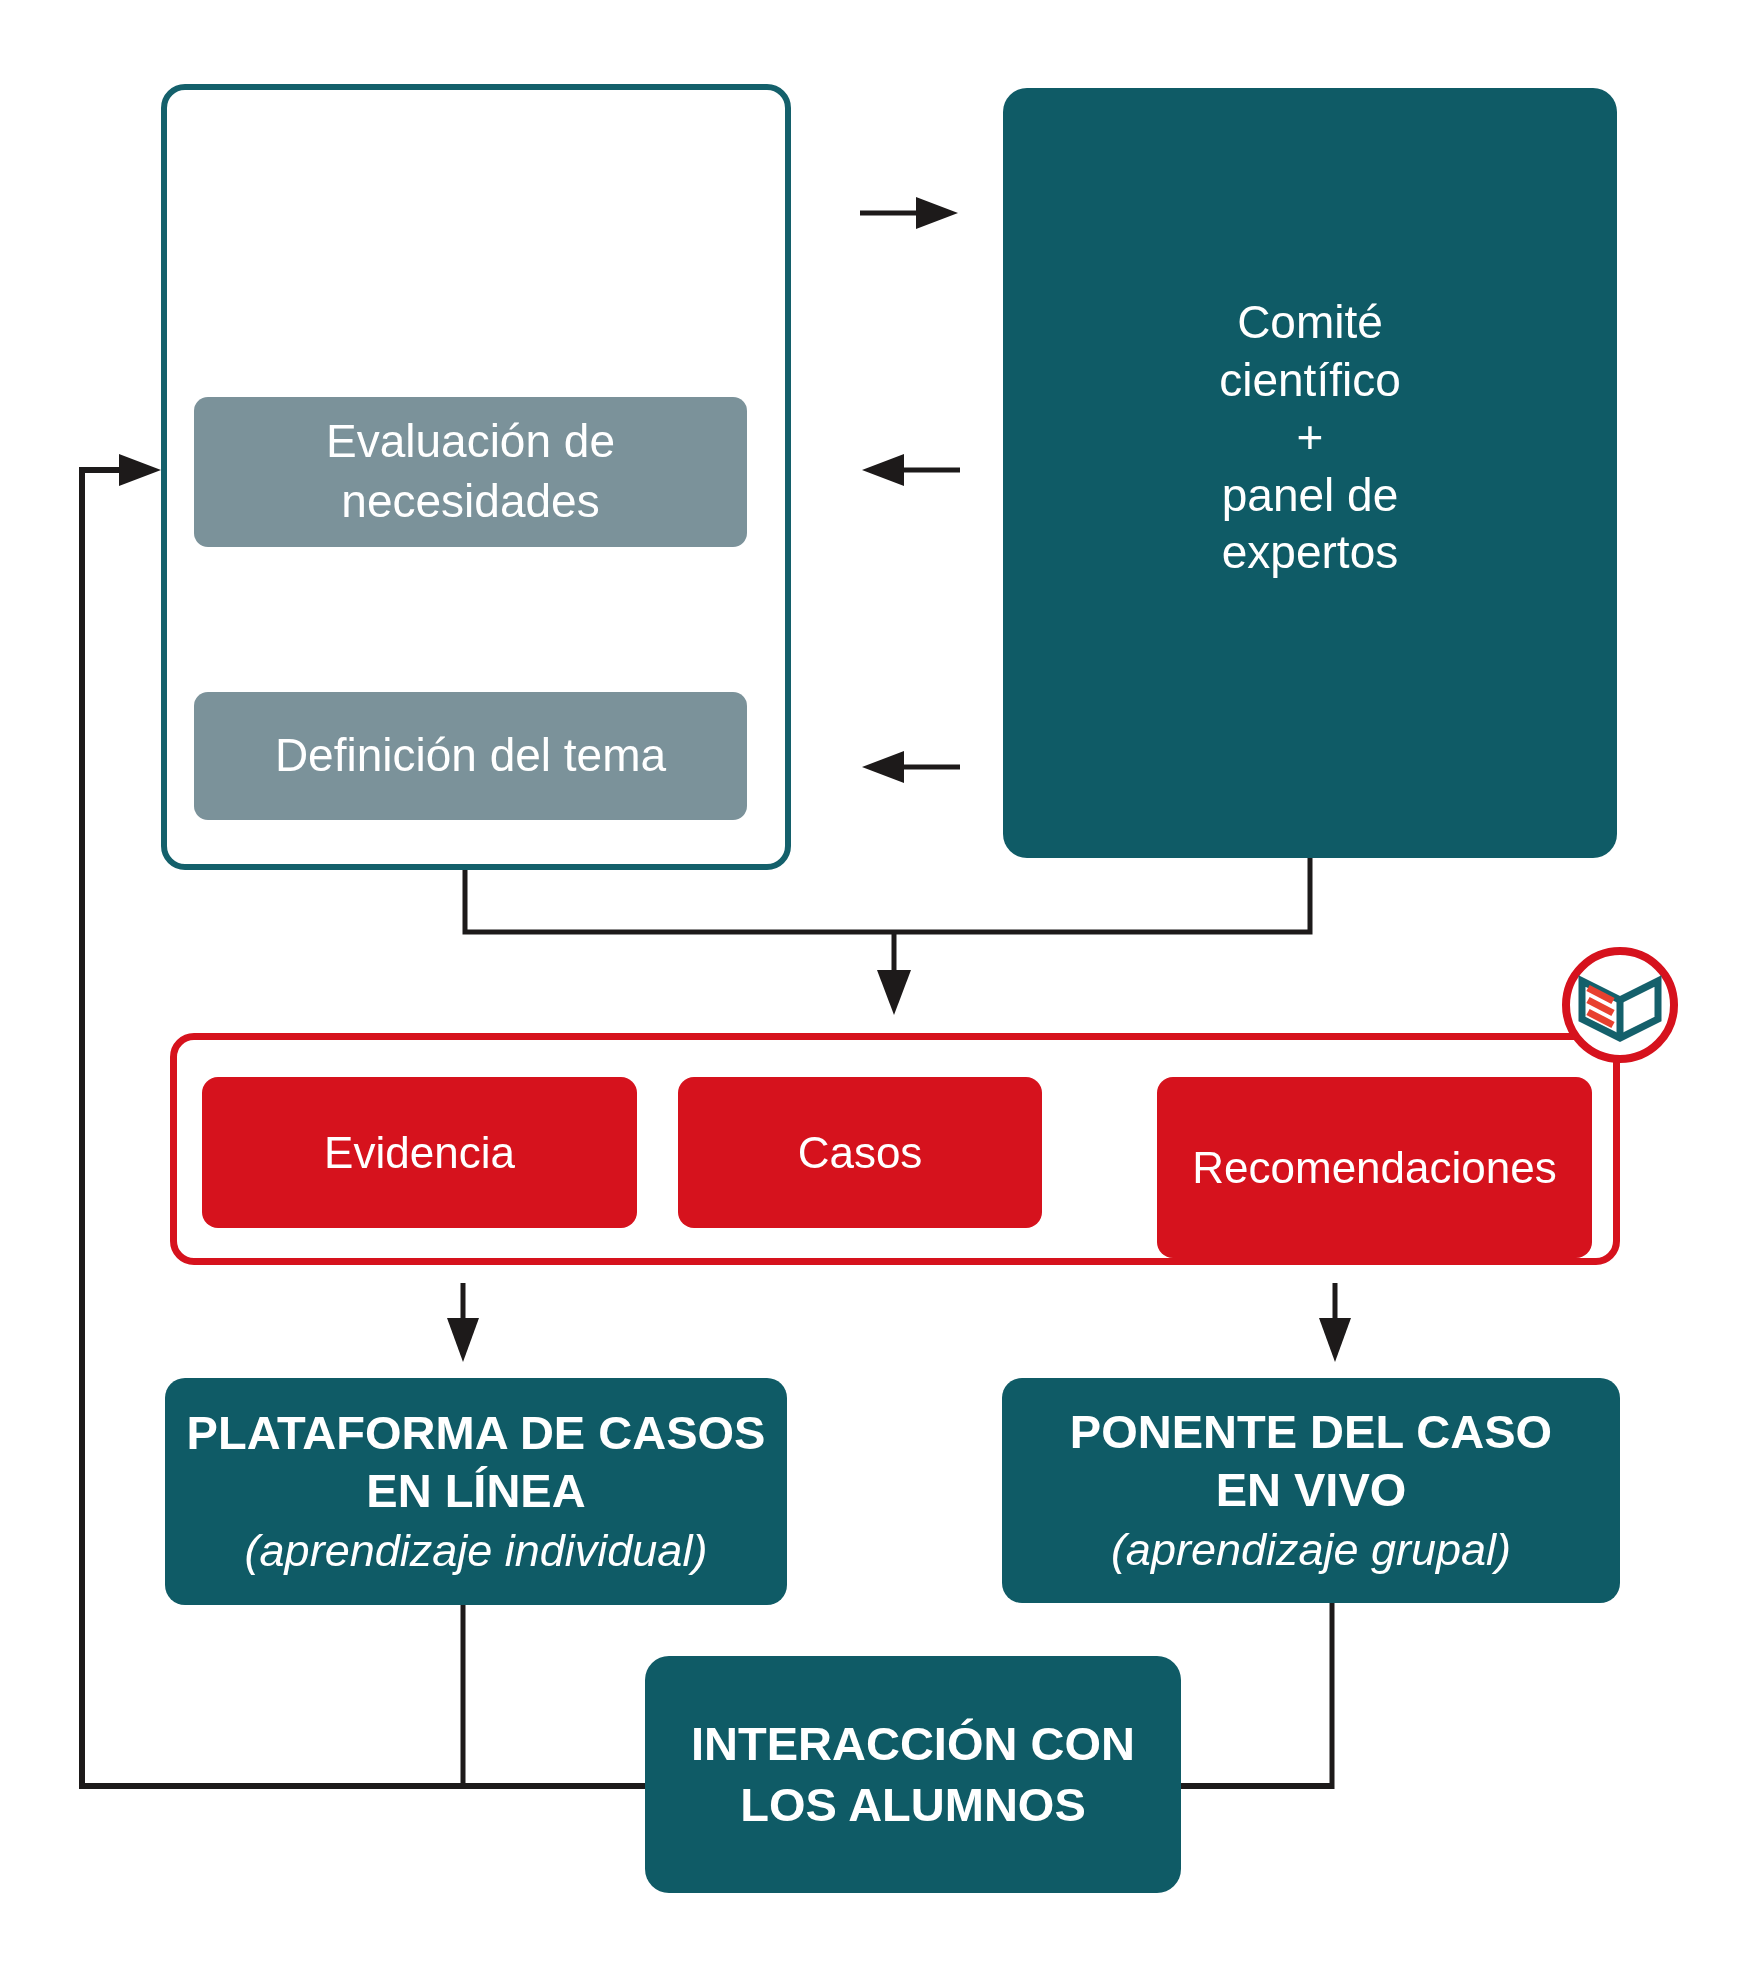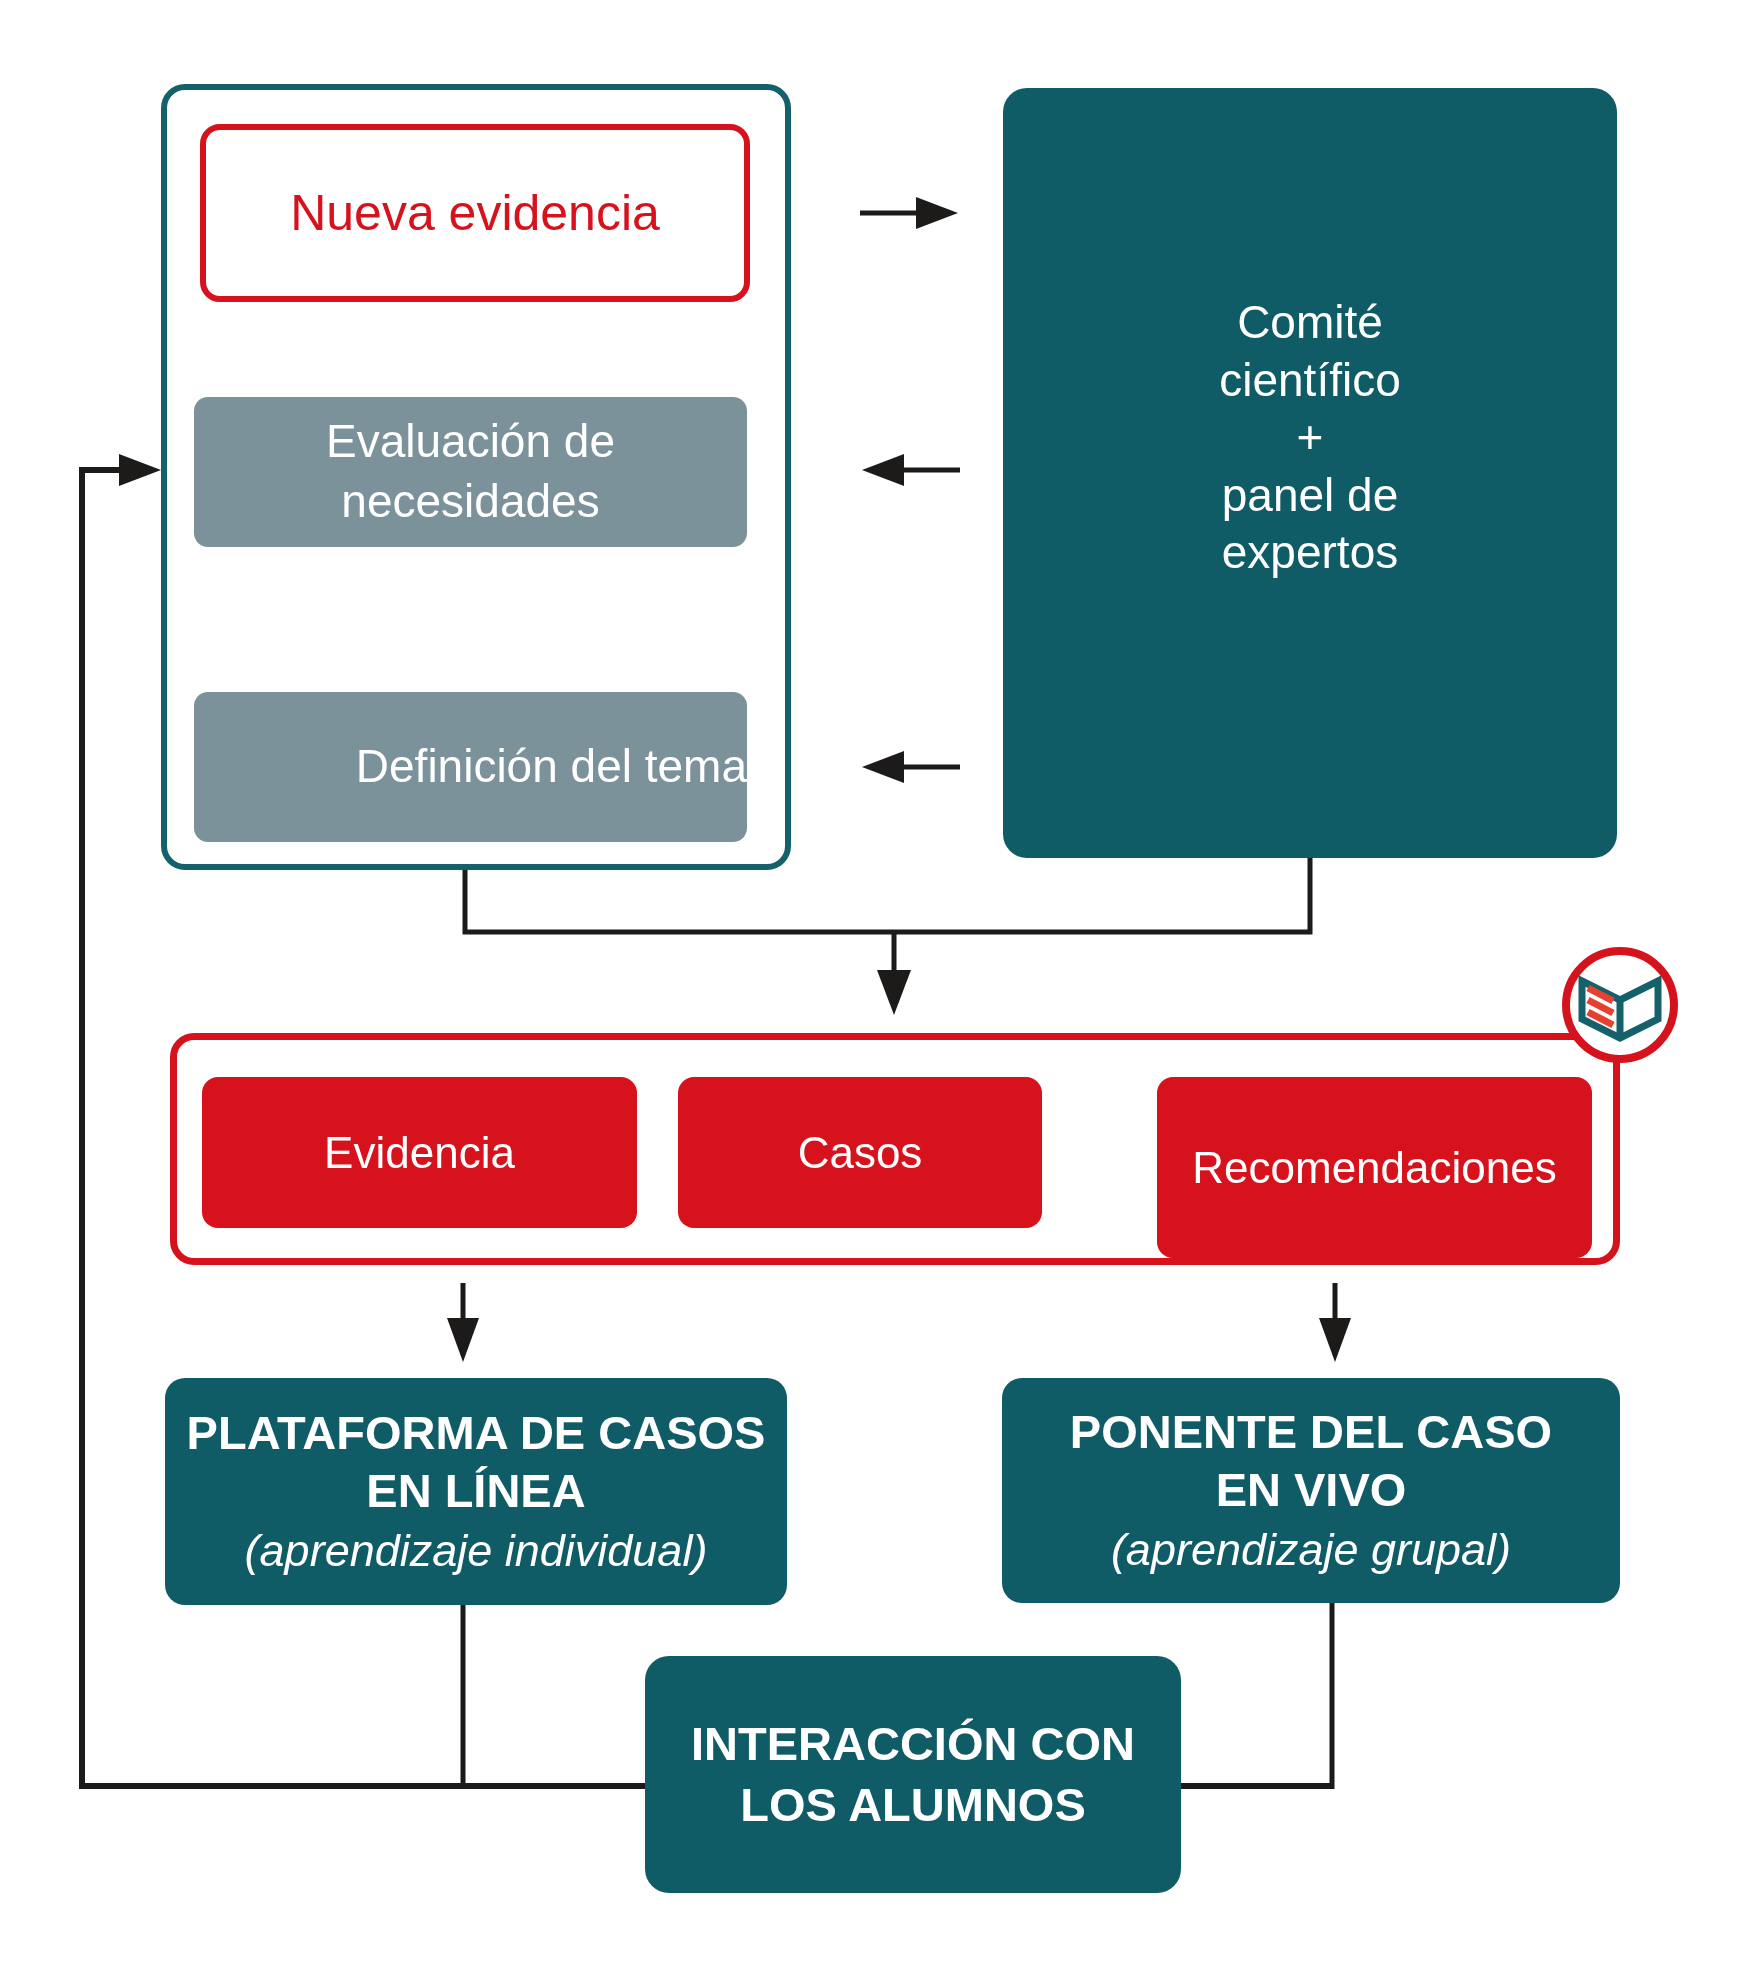--- a/index.html
+++ b/index.html
@@ -144,30 +144,27 @@
 
       <line x1="1332" y1="1603" x2="1332" y2="1789" stroke-width="5"></line>
 
       <path d="M1332,1786 L82,1786 L82,470 L122,470" fill="none" stroke-width="6"></path>
       <polygon points="161,470 119,454 119,486" stroke="none"></polygon>
     </g>
   </svg>
 
   <div class="abs group-frame" style="left:161px;top:84px;width:630px;height:786px;"></div>
 
-  <div class="abs flexc new-evidence" style="left:200px;top:124px;width:550px;height:178px;">
-    <span>Nueva evidencia</span>
-  </div>
 
   <div class="abs flexc gray-box" style="left:194px;top:397px;width:553px;height:150px;">
     <span class="pre">Evaluación de
 necesidades</span>
   </div>
 
-  <div class="abs flexc gray-box" style="left:194px;top:692px;width:553px;height:150px;justify-content:flex-end;">
+  <div class="abs flexc gray-box" style="left:194px;top:692px;width:553px;height:128px;">
     <span>Definición del tema</span>
   </div>
 
   <div class="abs flexc committee-box" style="left:1003px;top:88px;width:614px;height:770px;">
     <span class="pre">Comité
 científico
 +
 panel de
 expertos</span>
   </div>

